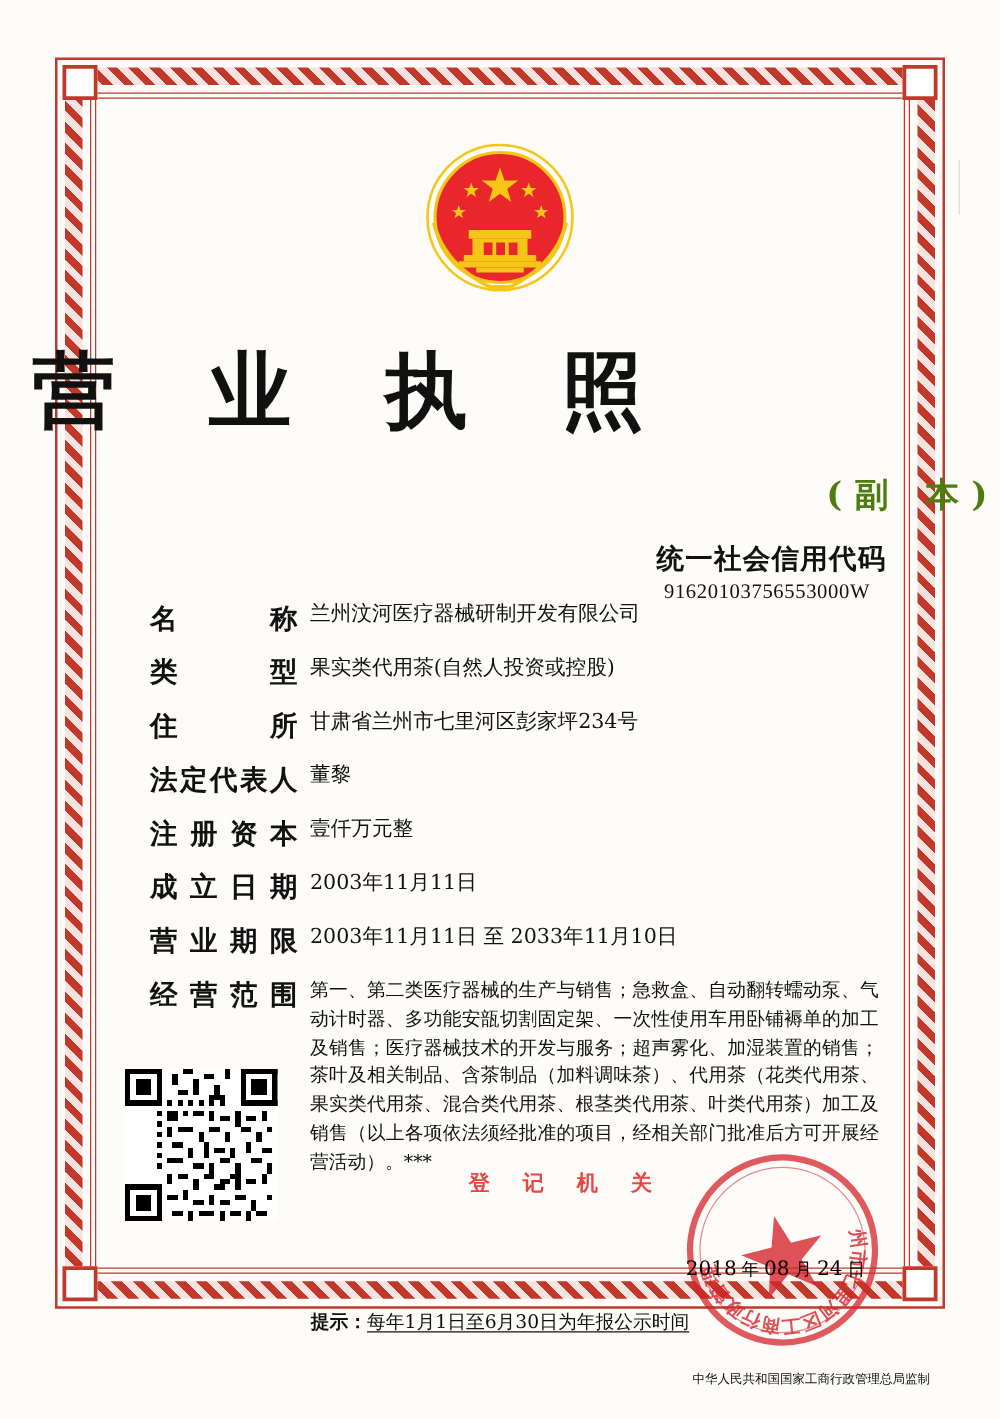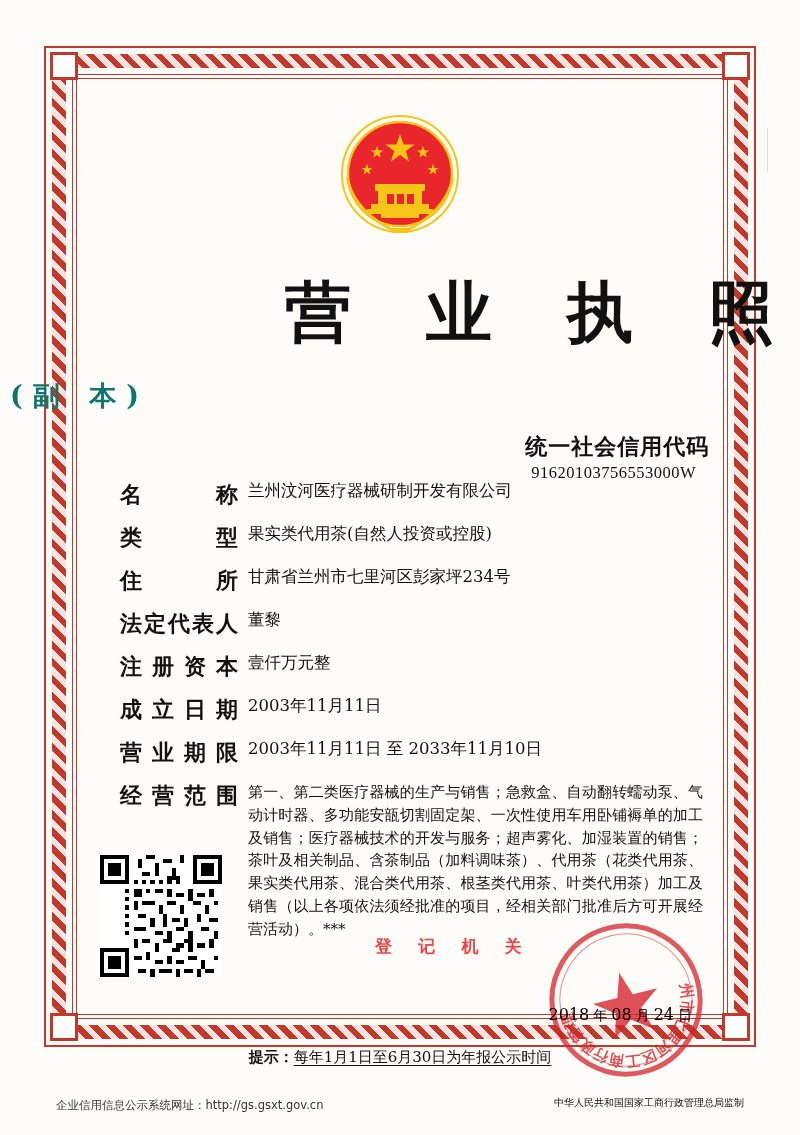--- a/index.html
+++ b/index.html
@@ -48,37 +48,37 @@
   
   .emblem{
     position:absolute;left:0;right:0;top:108px;
     display:flex;justify-content:center;
   }
   .emblem svg{display:block;}
 
   
   .title{
     position:absolute;left:0;right:0;top:268px;
-    text-align:right;
+    text-align:left;
     font-family:"DejaVu Serif", serif;
     font-weight:bold;
     font-size:66px;
     letter-spacing:26px;
     text-indent:26px;
     color:#111;
   }
   .subtitle{
     position:absolute;left:0;right:0;top:378px;
-    text-align:left;
+    text-align:right;
     font-family:"DejaVu Serif", serif;
     font-weight:bold;
     font-size:27px;
     letter-spacing:10px;
     text-indent:10px;
-    color:#0f766e;
+    color:#4d7c0f;
   }
 
   
   .credit{
     position:absolute;right:104px;top:432px;
     font-size:15px;color:#111;
     font-family:"DejaVu Serif", serif;
     white-space:nowrap;
   }
   .credit .lbl{letter-spacing:1px;font-weight:bold;}
@@ -418,16 +418,15 @@
   </div>
 
   <div class="date">
     <span>2018</span><span class="cn">年</span><span>08</span><span class="cn">月</span><span>24</span><span class="cn">日</span>
   </div>
 
   <div class="tip">
     <span class="t1">提示：</span><u>每年1月1日至6月30日为年报公示时间</u>
   </div>
 
-  <div class="footer-left">企业信用信息公示系统网址：http://gs.gsxt.gov.cn</div>
   <div class="footer-right">中华人民共和国国家工商行政管理总局监制</div>
 
 </div>
 
 </body></html>

